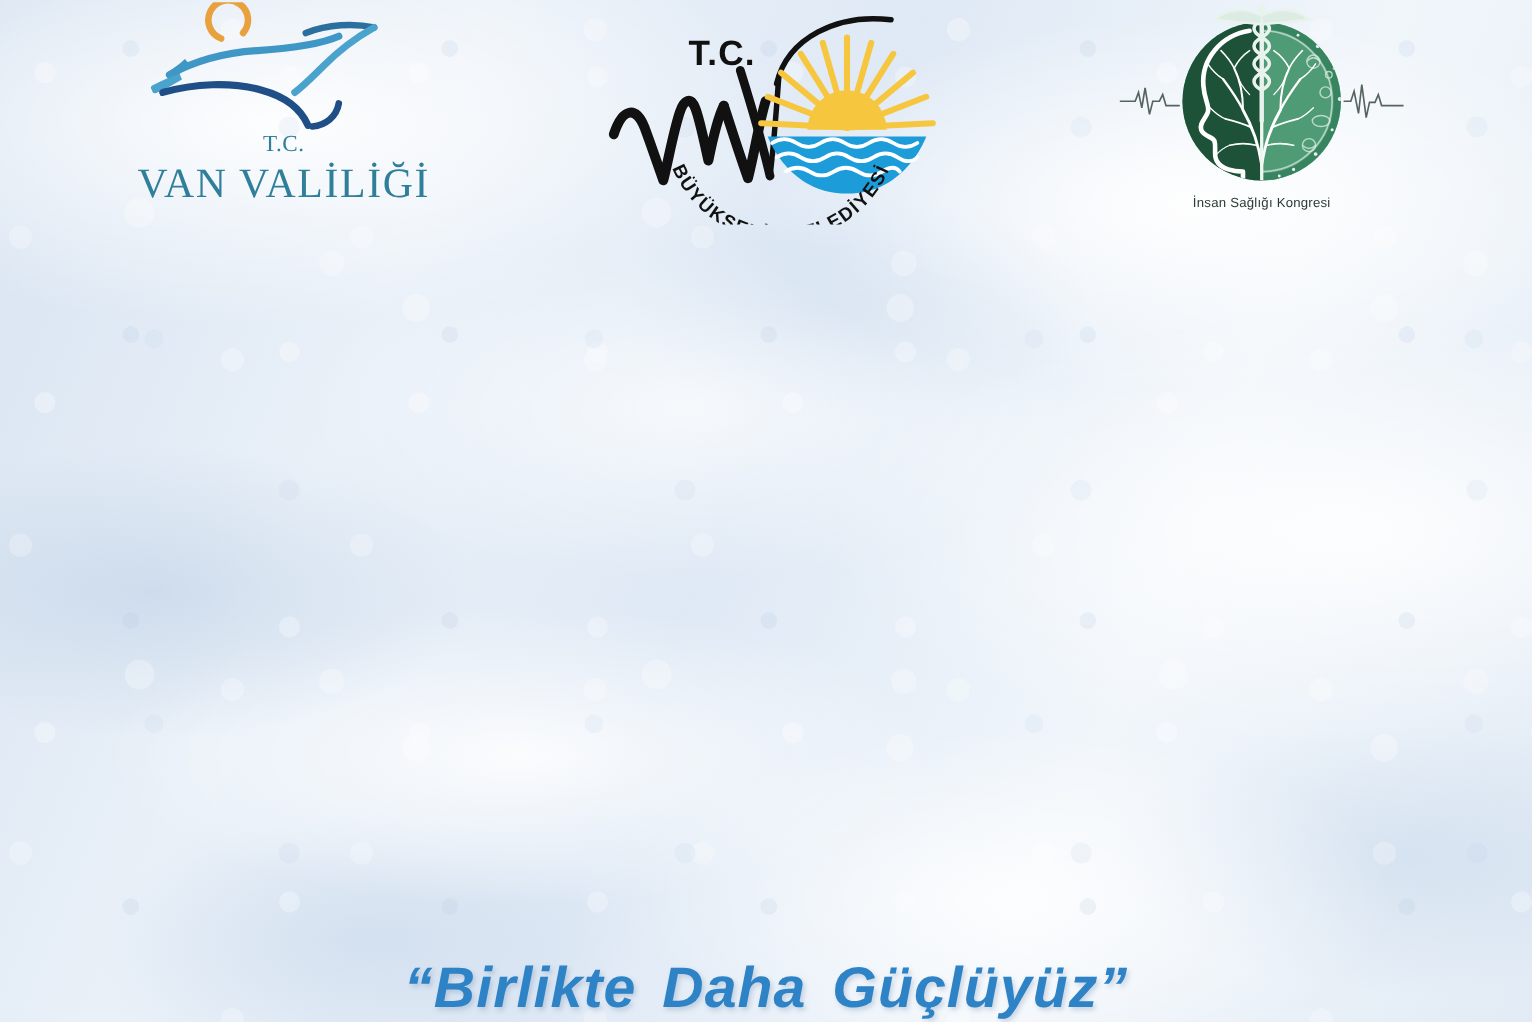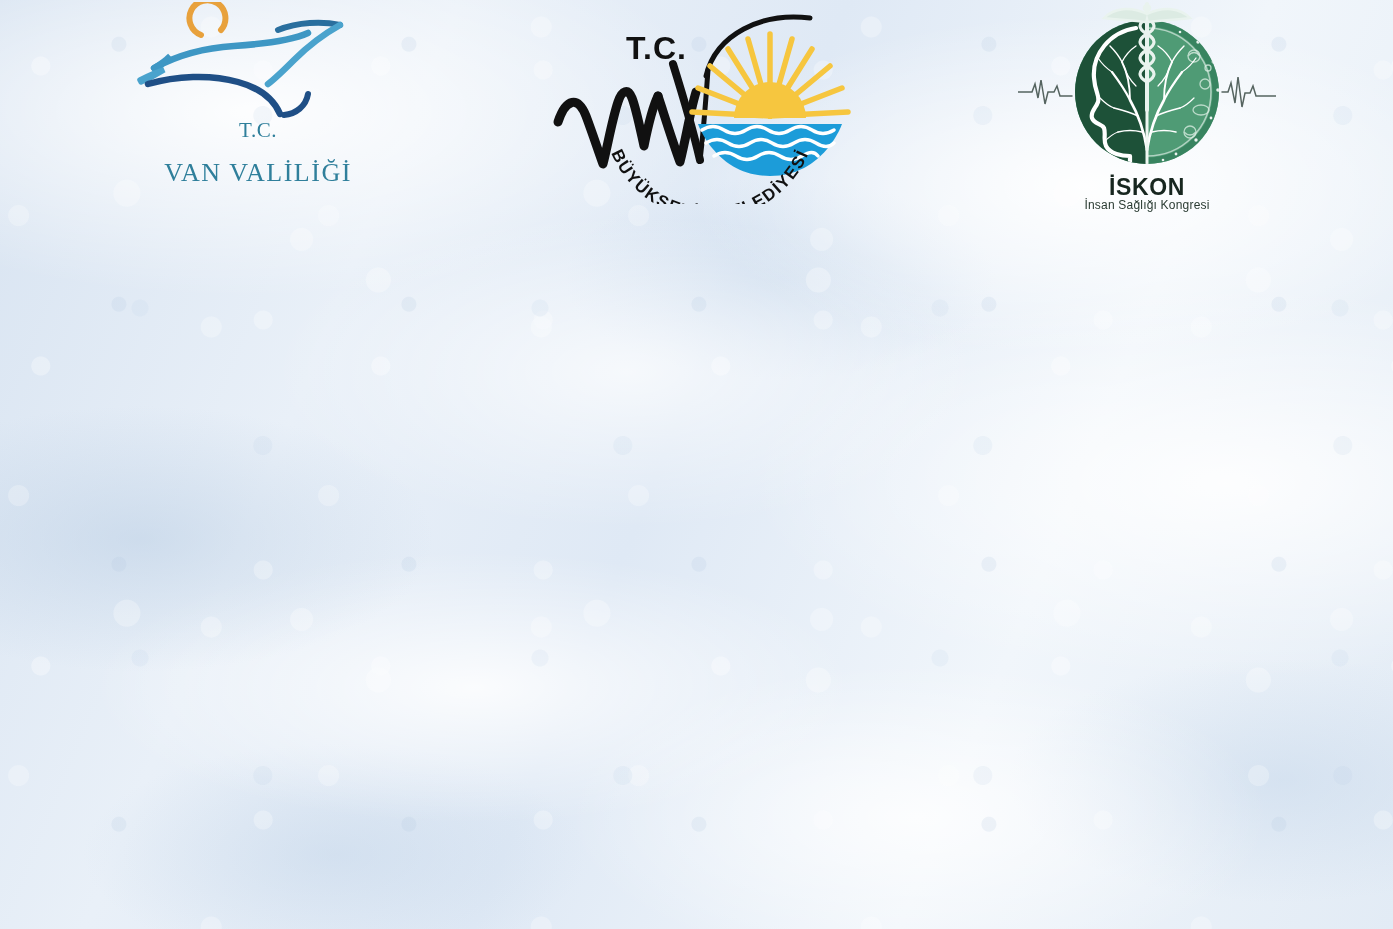--- a/index.html
+++ b/index.html
@@ -73,25 +73,25 @@
   .valilik-tc {
     font-family: "Liberation Serif", "DejaVu Serif", serif;
     font-size: 21px;
     letter-spacing: .5px;
     color: #2f7f9b;
     line-height: 1;
     margin-top: -2px;
   }
   .valilik-name {
     font-family: "Liberation Serif", "DejaVu Serif", serif;
-    font-size: 26px;
+    font-size: 38px;
     letter-spacing: 1.5px;
     color: #2f7f9b;
     line-height: 1.05;
-    margin-top: 18px;
+    margin-top: 7px;
   }
 
   
   .logo-belediye {
     position: absolute;
     left: 548px;
     top: 4px;
     width: 350px;
     height: 200px;
   }
@@ -331,21 +331,21 @@
         <g stroke="#e9f3ee" fill="none" stroke-linecap="round">
           <line x1="129" y1="4" x2="129" y2="110" stroke-width="4"></line>
           <path d="M129 18 q-14 8 0 16 q14 8 0 16 q-14 8 0 16 q14 8 0 16" stroke-width="3.2"></path>
           <path d="M129 18 q14 8 0 16 q-14 8 0 16 q14 8 0 16 q-14 8 0 16" stroke-width="3.2"></path>
 
           <path d="M129 14 C112 6, 96 8, 86 18 C100 20, 114 20, 127 22" stroke-width="2.4" fill="#dcebe3"></path>
           <path d="M129 14 C146 6, 162 8, 172 18 C158 20, 144 20, 131 22" stroke-width="2.4" fill="#dcebe3"></path>
           <circle cx="129" cy="8" r="4.2" fill="#e9f3ee" stroke="none"></circle>
         </g>
       </svg>
-      <div class="iskon-name">İSKON</div>
       <div class="iskon-sub">İnsan Sağlığı Kongresi</div>
     </div>
 
   </div>
 
 
+  <div class="tagline">“Birlikte Daha Güçlüyüz”</div>
 
 </div>
 
 </body></html>

